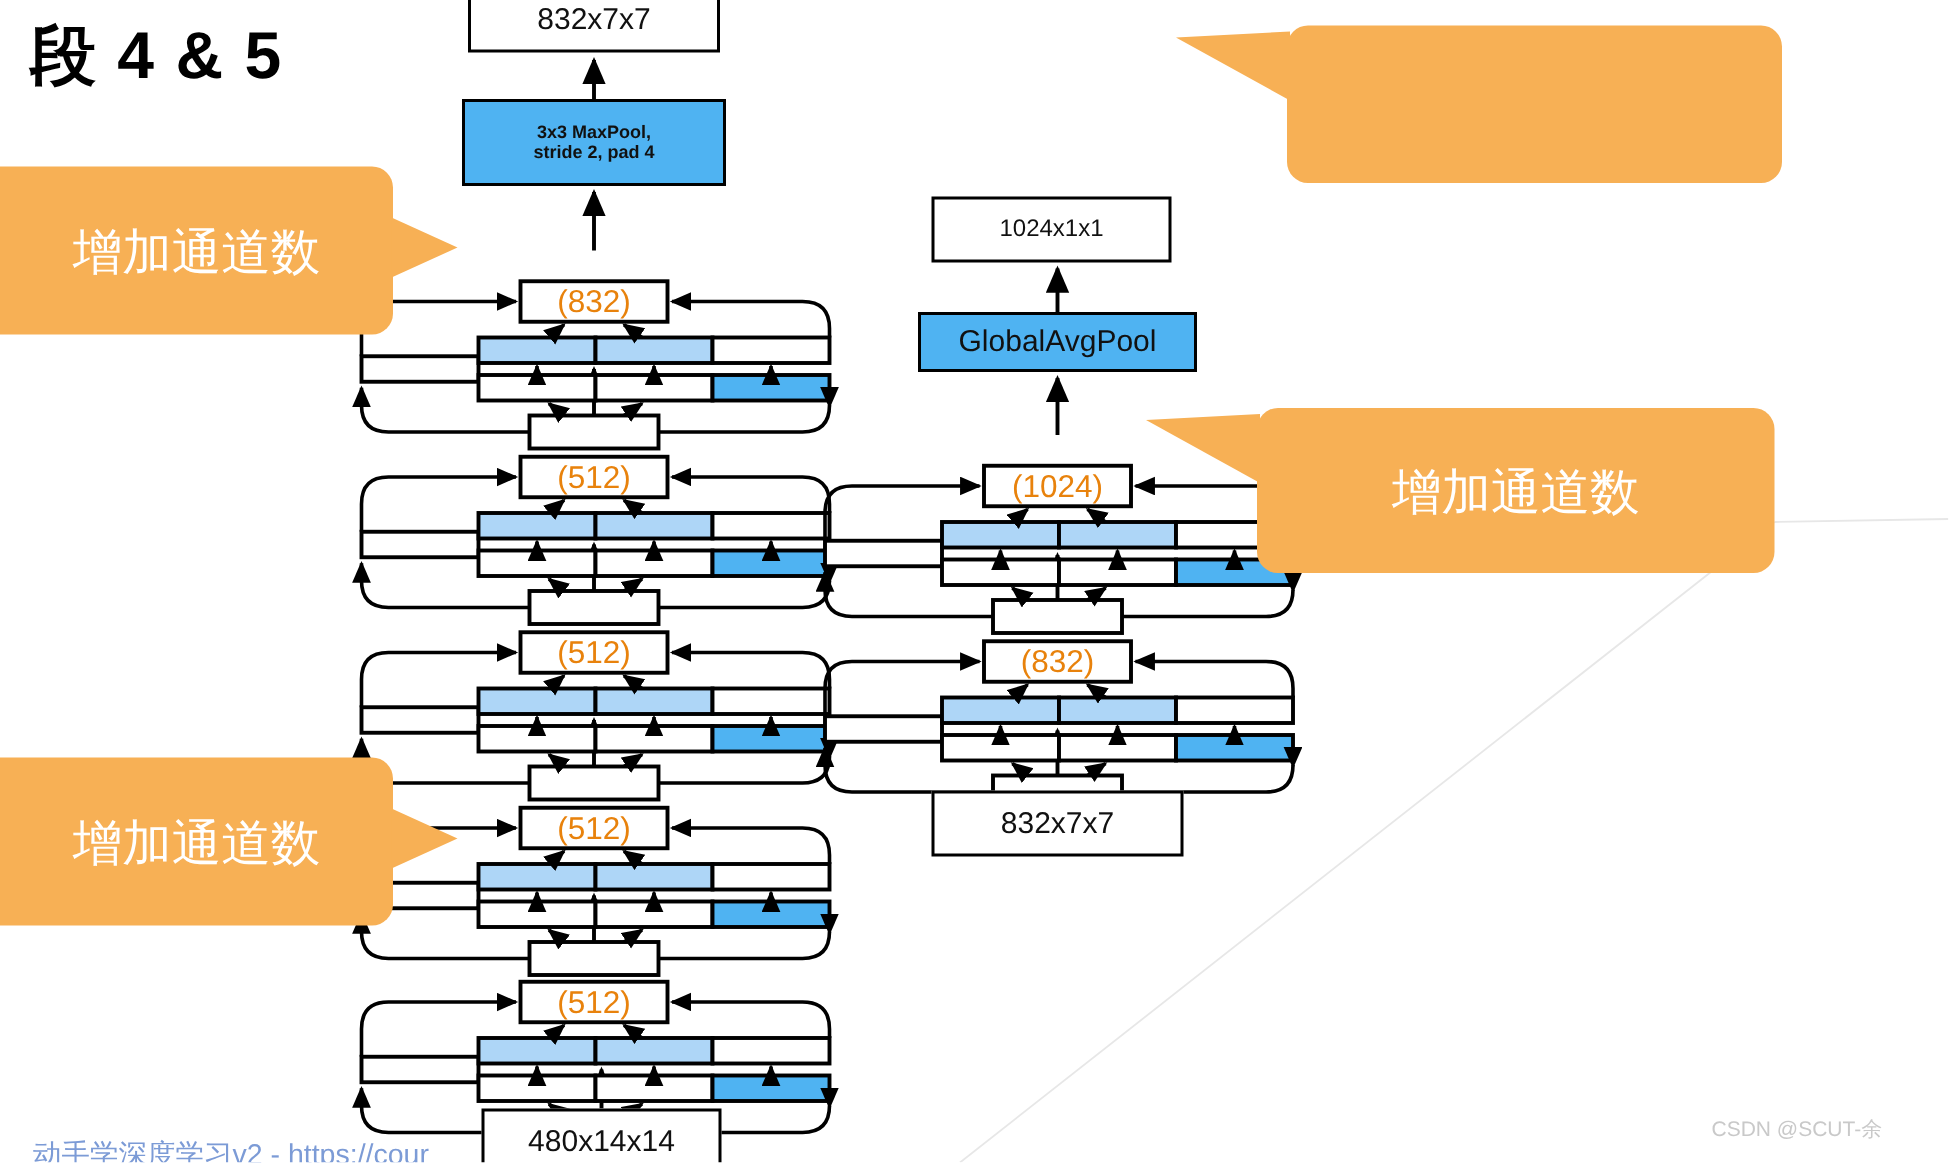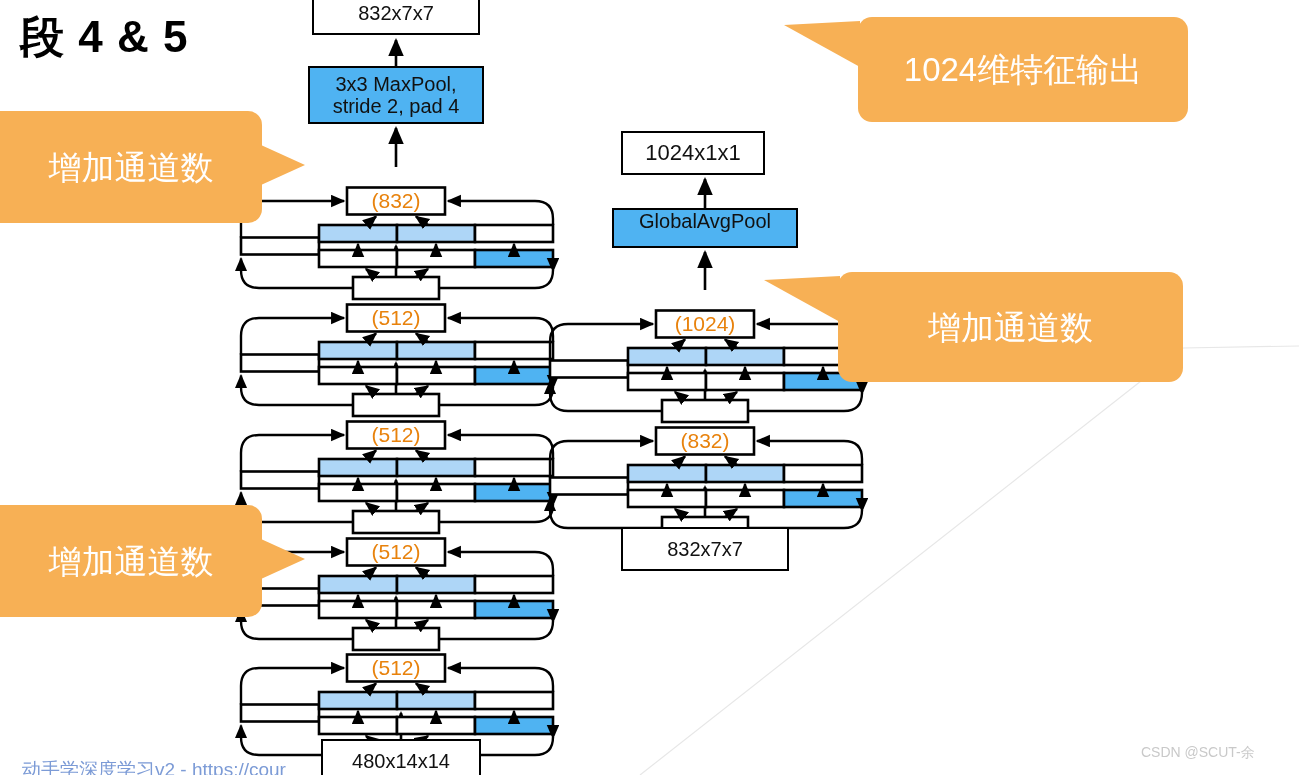--- a/index.html
+++ b/index.html
@@ -258,51 +258,50 @@
         </g>
       </g>
   </svg>
 
   <div class="slide-title">段 4 &amp; 5</div>
 
   <div id="box-layer">
       <div style="position: absolute; box-sizing: border-box; display: flex; align-items: center; justify-content: center; text-align: center; line-height: 1.12; left: 312px; top: -9px; width: 168px; height: 44px; background: rgb(255, 255, 255); border: 2.6px solid rgb(0, 0, 0); font-size: 20px; color: rgb(17, 17, 17);">
         <span>832x7x7</span>
       </div>
-      <div style="position: absolute; box-sizing: border-box; display: flex; align-items: center; justify-content: center; text-align: center; line-height: 1.12; left: 308px; top: 66px; width: 176px; height: 58px; background: rgb(79, 179, 242); border: 2.6px solid rgb(0, 0, 0); font-size: 20px; color: rgb(17, 17, 17);">
+      <div style="position: absolute; box-sizing: border-box; display: flex; align-items: center; justify-content: center; text-align: center; line-height: 1.12; left: 308px; top: 66px; width: 176px; height: 58px; background: rgb(79, 179, 242); border: 2.6px solid rgb(0, 0, 0); font-size: 12px; color: rgb(17, 17, 17); font-weight: bold;">
         <div>
           <div>3x3 MaxPool,</div>
           <div>stride 2, pad 4</div>
         </div>
       </div>
       <div style="position: absolute; box-sizing: border-box; display: flex; align-items: center; justify-content: center; text-align: center; line-height: 1.12; left: 321px; top: 739px; width: 160px; height: 44px; background: rgb(255, 255, 255); border: 2.6px solid rgb(0, 0, 0); font-size: 20px; color: rgb(17, 17, 17);">
         <span>480x14x14</span>
       </div>
-      <div style="position: absolute; box-sizing: border-box; display: flex; align-items: center; justify-content: center; text-align: center; line-height: 1.12; left: 621px; top: 131px; width: 144px; height: 44px; background: rgb(255, 255, 255); border: 2.6px solid rgb(0, 0, 0); font-size: 22px; color: rgb(17, 17, 17);">
+      <div style="position: absolute; box-sizing: border-box; display: flex; align-items: center; justify-content: center; text-align: center; line-height: 1.12; left: 621px; top: 131px; width: 160px; height: 44px; background: rgb(255, 255, 255); border: 2.6px solid rgb(0, 0, 0); font-size: 16px; color: rgb(17, 17, 17);">
         <span>1024x1x1</span>
       </div>
-      <div style="position: absolute; box-sizing: border-box; display: flex; justify-content: center; text-align: center; line-height: 1.12; left: 612px; top: 208px; width: 186px; height: 40px; background: rgb(79, 179, 242); border: 2.6px solid rgb(0, 0, 0); font-size: 20px; color: rgb(17, 17, 17);">
+      <div style="position: absolute; box-sizing: border-box; display: flex; align-items: center; justify-content: center; text-align: center; line-height: 1.12; left: 612px; top: 208px; width: 186px; height: 40px; background: rgb(79, 179, 242); border: 2.6px solid rgb(0, 0, 0); font-size: 20px; color: rgb(17, 17, 17);">
         <span>GlobalAvgPool</span>
       </div>
       <div style="position: absolute; box-sizing: border-box; display: flex; align-items: center; justify-content: center; text-align: center; line-height: 1.12; left: 621px; top: 527px; width: 168px; height: 44px; background: rgb(255, 255, 255); border: 2.6px solid rgb(0, 0, 0); font-size: 20px; color: rgb(17, 17, 17);">
         <span>832x7x7</span>
       </div>
     </div>
 
   <div id="callout-layer">
       <div class="callout" style="left: 0px; top: 111px; width: 262px; height: 112px; background: rgb(247, 176, 85); border-radius: 0px 14px 14px 0px;">
         <span class="callout-text">增加通道数</span>
         <div class="callout-tail" style="left: 261px; top: 33.6px; border-top: 20px solid transparent; border-bottom: 20px solid transparent; border-left: 44px solid rgb(247, 176, 85);"></div>
       </div>
       <div class="callout" style="left: 0px; top: 505px; width: 262px; height: 112px; background: rgb(247, 176, 85); border-radius: 0px 14px 14px 0px;">
         <span class="callout-text">增加通道数</span>
         <div class="callout-tail" style="left: 261px; top: 33.6px; border-top: 20px solid transparent; border-bottom: 20px solid transparent; border-left: 44px solid rgb(247, 176, 85);"></div>
       </div>
       <div class="callout" style="left: 858px; top: 17px; width: 330px; height: 105px; background: rgb(247, 176, 85); border-radius: 14px;">
-        <span class="callout-text">1024维特征输出</span>
         <div class="callout-tail" style="left: -74px; top: 4px; border-top: 4px solid transparent; border-bottom: 42px solid transparent; border-right: 76px solid rgb(247, 176, 85);"></div>
       </div>
       <div class="callout" style="left: 838px; top: 272px; width: 345px; height: 110px; background: rgb(247, 176, 85); border-radius: 14px;">
         <span class="callout-text">增加通道数</span>
         <div class="callout-tail" style="left: -74px; top: 4px; border-top: 4px solid transparent; border-bottom: 42px solid transparent; border-right: 76px solid rgb(247, 176, 85);"></div>
       </div>
     </div>
 
   <div style="position:absolute;left:22px;top:757px;font-size:19px;color:#7C9BD6;white-space:nowrap;">动手学深度学习v2 - https://cour</div>
 

